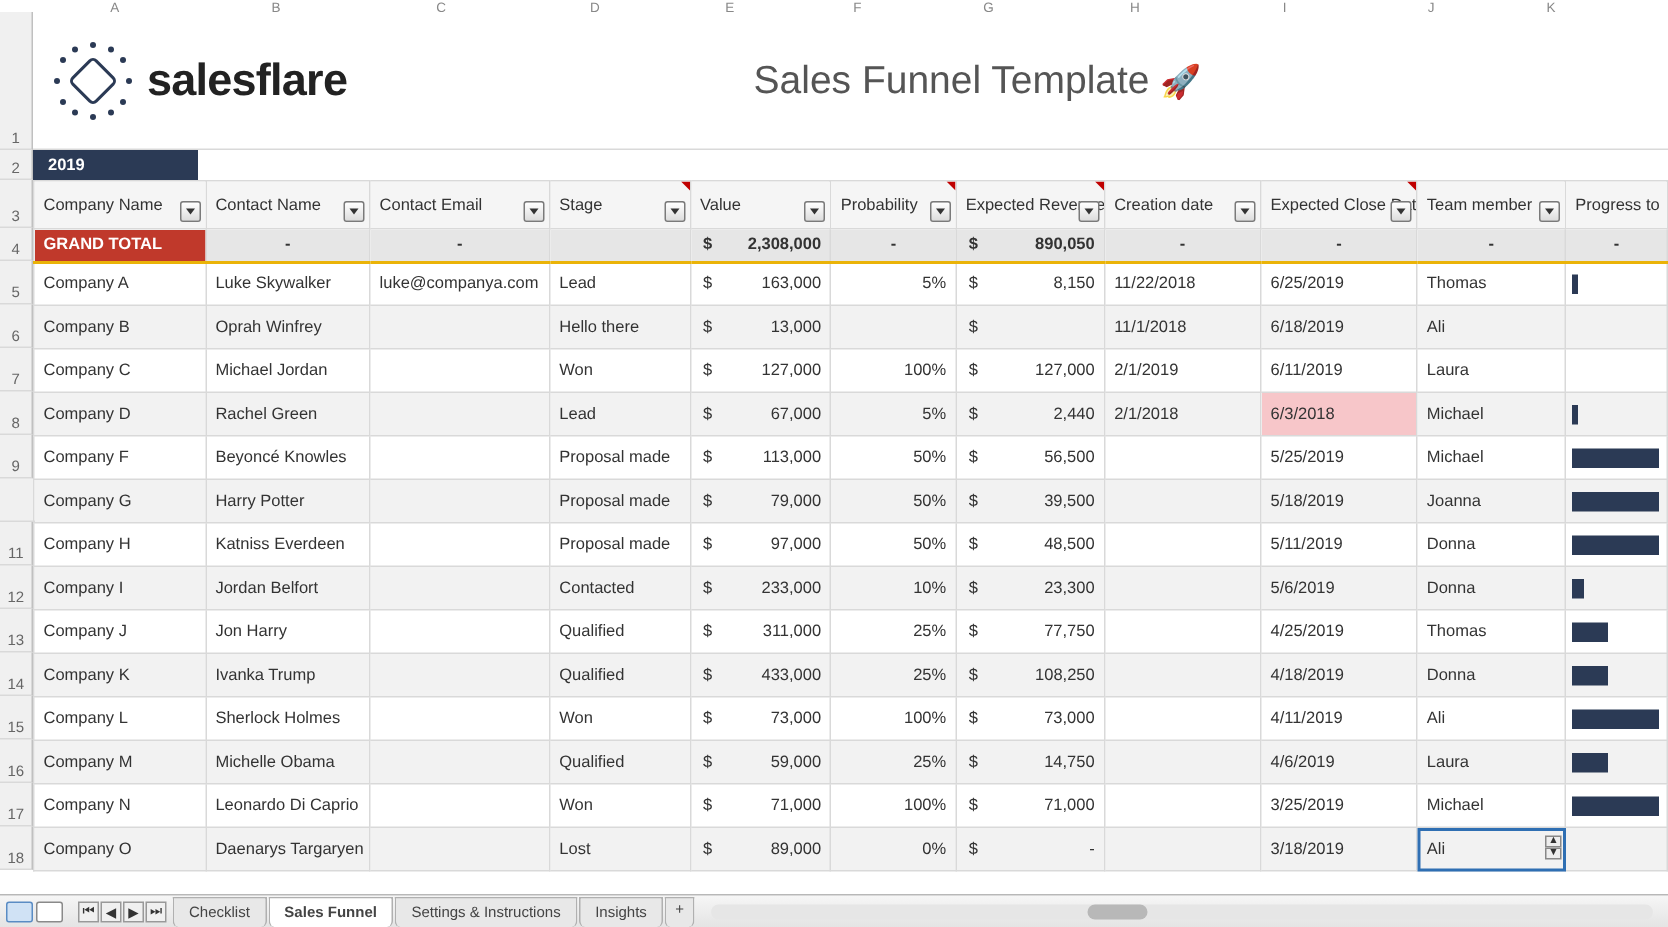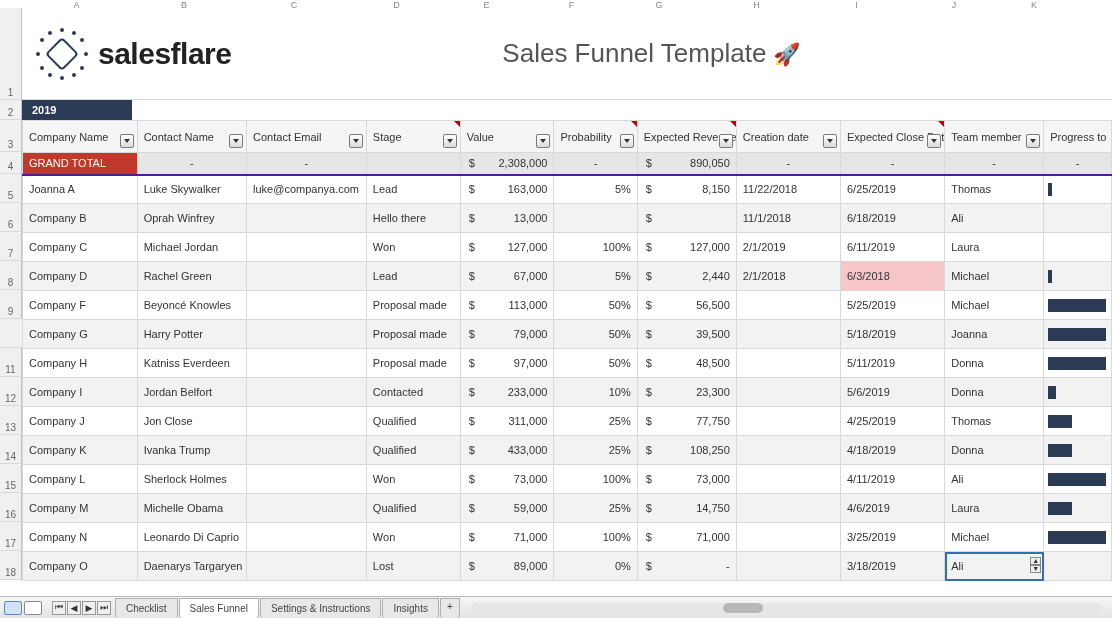--- a/index.html
+++ b/index.html
@@ -167,23 +167,23 @@
   }
   .comment-mark {
     position: absolute;
     top: 0; right: 0;
     width: 0; height: 0;
     border-top: 6px solid #c00000;
     border-left: 6px solid transparent;
   }
   tr.total-row td {
     background: #e6e6e6;
-    font-weight: normal;
+    font-weight: bold;
     height: 22px;
-    border-bottom: 2px solid #4c1d95;
+    border-bottom: 2px solid #eab308;
   }
   td.gt-label {
     background: #c0392b !important;
     color: #fff;
   }
   .num { text-align: right; }
   .ctr { text-align: center; }
   .currency { display: flex; justify-content: space-between; }
   .currency .sym { padding-left: 2px; }
   .pink { background: #f7c6c9 !important; margin-top: 14px; }
@@ -261,21 +261,21 @@
     background: #e8e8e8;
     border: 1px solid #b0b0b0;
     border-bottom: none;
     border-radius: 0 0 4px 4px;
     font-size: 10px;
     color: #444;
     margin-right: 1px;
   }
   .tab.active {
     background: #fff;
-    font-weight: normal;
+    font-weight: bold;
   }
   .tab.add { padding: 2px 6px; }
   .hscroll {
     flex:1;
     margin: 0 10px;
     height: 10px;
     background: #e6e6e6;
     border-radius: 5px;
     position: relative;
   }
@@ -405,21 +405,21 @@
                 <span class="sym">$</span>
                 <span>890,050</span>
               </div>
             </td>
             <td class="ctr">-</td>
             <td class="ctr">-</td>
             <td class="ctr">-</td>
             <td class="ctr">-</td>
           </tr>
           <tr class="row-odd">
-            <td>Joanna A</td>
+            <td>Company A</td>
             <td>Luke Skywalker</td>
             <td>luke@companya.com</td>
             <td>Lead</td>
             <td>
               <div class="currency">
                 <span class="sym">$</span>
                 <span>163,000</span>
               </div>
             </td>
             <td class="num">5%</td>
@@ -602,21 +602,21 @@
             </td>
             <td></td>
             <td>5/6/2019</td>
             <td>Donna</td>
             <td class="progress-cell">
               <div class="bar" style="width: 14%;"></div>
             </td>
           </tr>
           <tr class="row-odd">
             <td>Company J</td>
-            <td>Jon Close</td>
+            <td>Jon Harry</td>
             <td></td>
             <td>Qualified</td>
             <td>
               <div class="currency">
                 <span class="sym">$</span>
                 <span>311,000</span>
               </div>
             </td>
             <td class="num">25%</td>
             <td>

